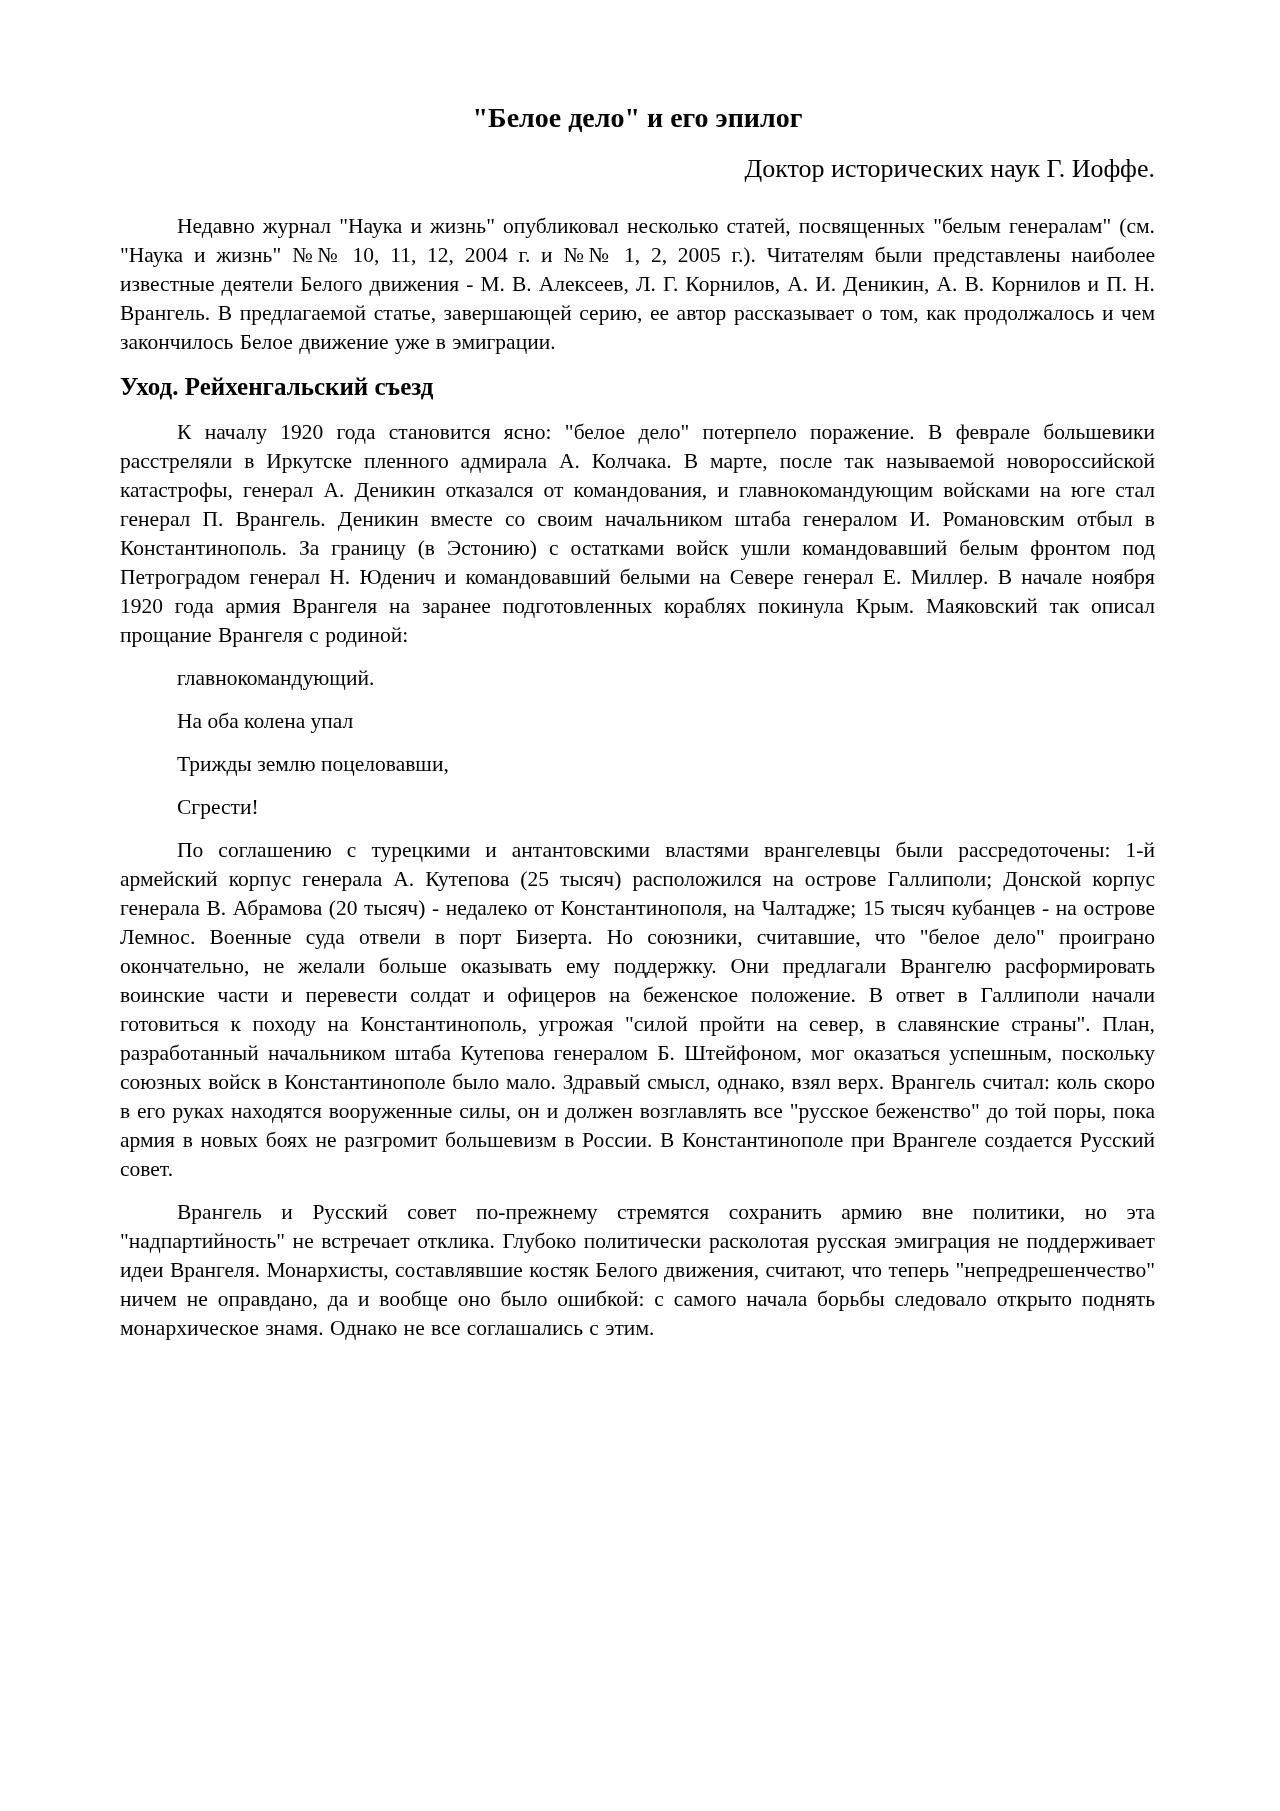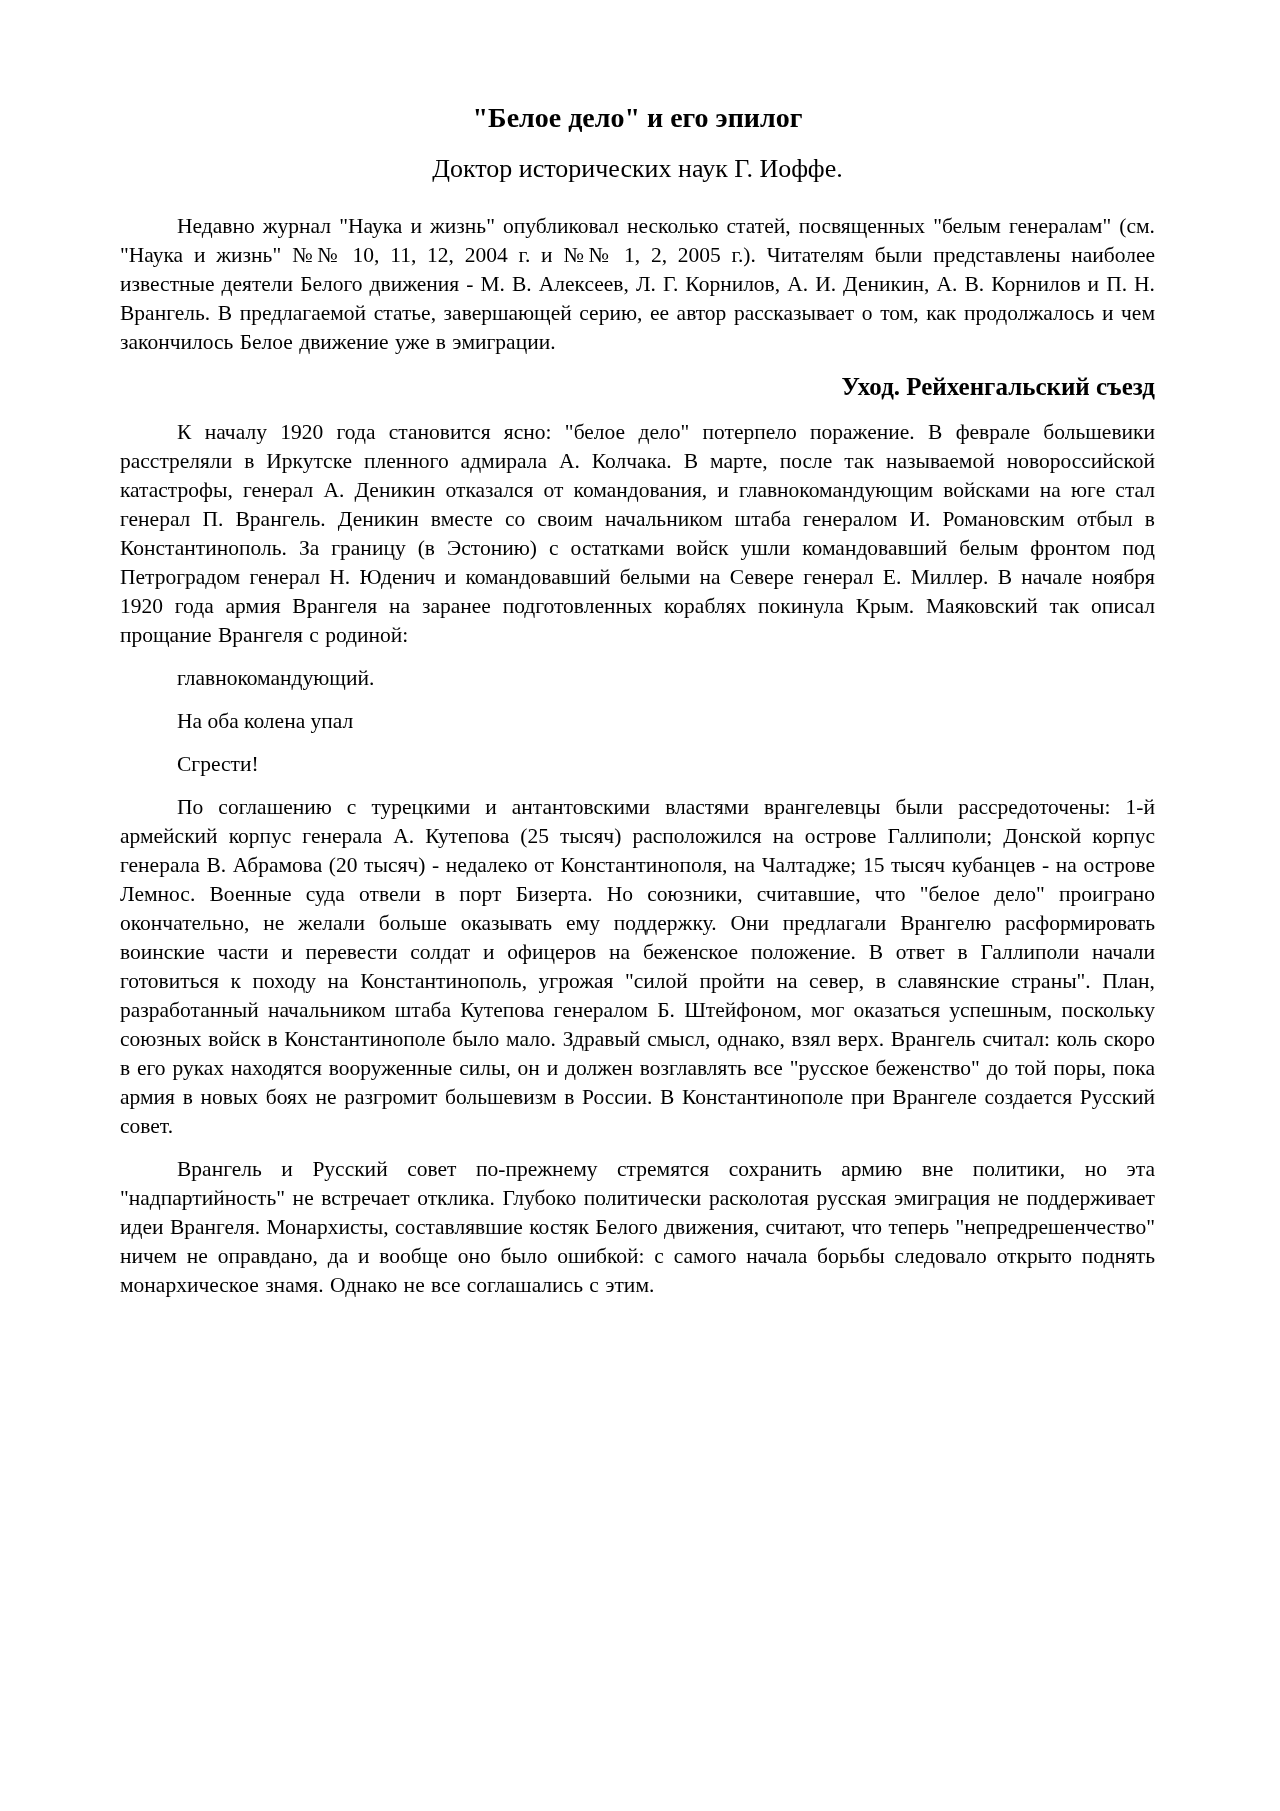--- a/index.html
+++ b/index.html
@@ -23,36 +23,36 @@
   }
   .title {
     margin: 0 0 16px 0;
     text-align: center;
     font-size: 28px;
     font-weight: bold;
     line-height: 1.3;
   }
   .byline {
     margin: 0 0 26px 0;
-    text-align: center;
+    text-align: right;
     font-size: 26px;
     font-weight: normal;
     line-height: 1.3;
   }
   p.body {
     margin: 0 0 14px 0;
     font-size: 21.5px;
     line-height: 29px;
     text-align: justify;
     text-indent: 57px;
     word-spacing: 1px;
   }
   .heading2 {
     margin: 6px 0 15px 0;
-    text-align: right;
+    text-align: left;
     font-size: 25px;
     font-weight: bold;
     line-height: 32px;
   }
   p.verse {
     margin: 0 0 14px 0;
     padding-left: 57px;
     font-size: 21.5px;
     line-height: 29px;
     text-align: left;
@@ -71,20 +71,21 @@
 
   <h2 class="heading2">Уход. Рейхенгальский съезд</h2>
 
   <p class="body">К началу 1920 года становится ясно: "белое дело" потерпело поражение. В феврале большевики расстреляли в Иркутске пленного адмирала А. Колчака. В марте, после так называемой новороссийской катастрофы, генерал А. Деникин отказался от командования, и главнокомандующим войсками на юге стал генерал П. Врангель. Деникин вместе со своим начальником штаба генералом И. Романовским отбыл в Константинополь. За границу (в Эстонию) с остатками войск ушли командовавший белым фронтом под Петроградом генерал Н. Юденич и командовавший белыми на Севере генерал Е. Миллер. В начале ноября 1920 года армия Врангеля на заранее подготовленных кораблях покинула Крым. Маяковский так описал прощание Врангеля с родиной:</p>
 
 
   <p class="verse">главнокомандующий.</p>
 
   <p class="verse">На оба колена упал</p>
 
+  <p class="verse">Трижды землю поцеловавши,</p>
 
 
 
   <p class="verse">Сгрести!</p>
 
 
   <p class="body">По соглашению с турецкими и антантовскими властями врангелевцы были рассредоточены: 1-й армейский корпус генерала А. Кутепова (25 тысяч) расположился на острове Галлиполи; Донской корпус генерала В. Абрамова (20 тысяч) - недалеко от Константинополя, на Чалтадже; 15 тысяч кубанцев - на острове Лемнос. Военные суда отвели в порт Бизерта. Но союзники, считавшие, что "белое дело" проиграно окончательно, не желали больше оказывать ему поддержку. Они предлагали Врангелю расформировать воинские части и перевести солдат и офицеров на беженское положение. В ответ в Галлиполи начали готовиться к походу на Константинополь, угрожая "силой пройти на север, в славянские страны". План, разработанный начальником штаба Кутепова генералом Б. Штейфоном, мог оказаться успешным, поскольку союзных войск в Константинополе было мало. Здравый смысл, однако, взял верх. Врангель считал: коль скоро в его руках находятся вооруженные силы, он и должен возглавлять все "русское беженство" до той поры, пока армия в новых боях не разгромит большевизм в России. В Константинополе при Врангеле создается Русский совет.</p>
 
   <p class="body">Врангель и Русский совет по-прежнему стремятся сохранить армию вне политики, но эта "надпартийность" не встречает отклика. Глубоко политически расколотая русская эмиграция не поддерживает идеи Врангеля. Монархисты, составлявшие костяк Белого движения, считают, что теперь "непредрешенчество" ничем не оправдано, да и вообще оно было ошибкой: с самого начала борьбы следовало открыто поднять монархическое знамя. Однако не все соглашались с этим.</p>
 

